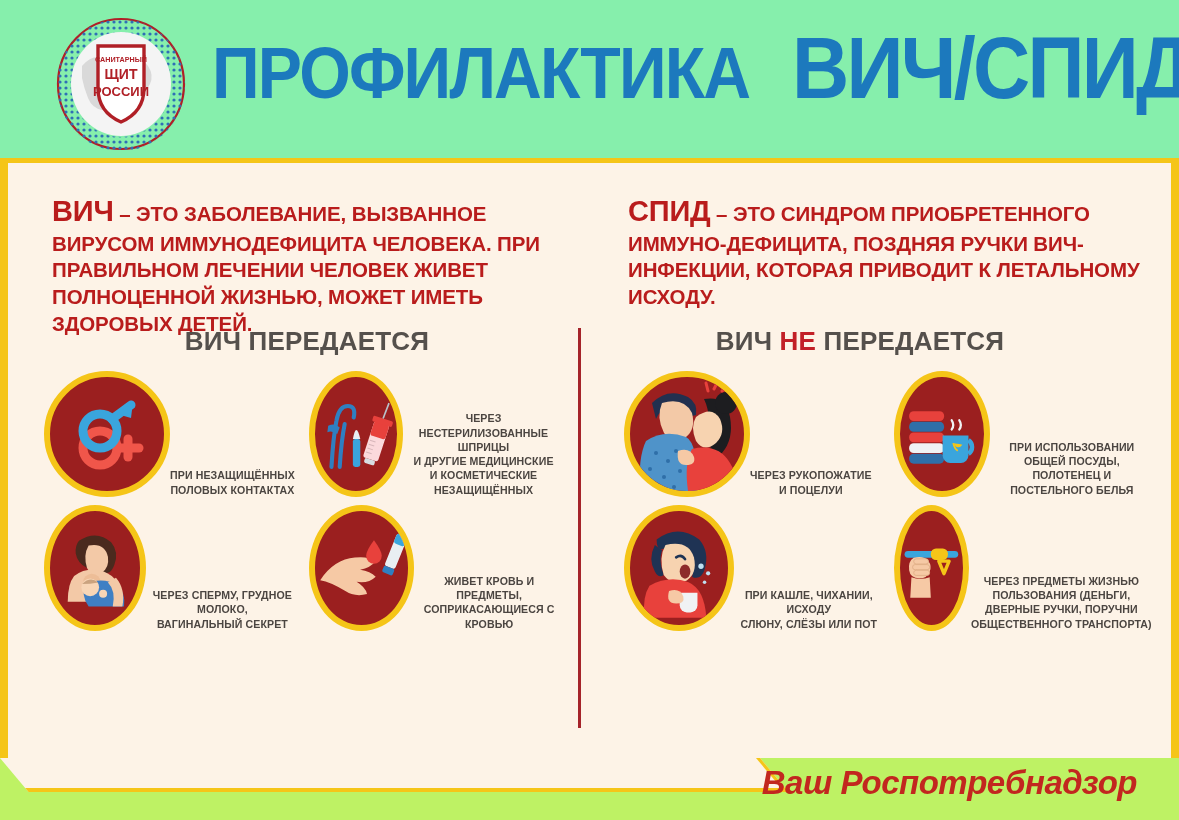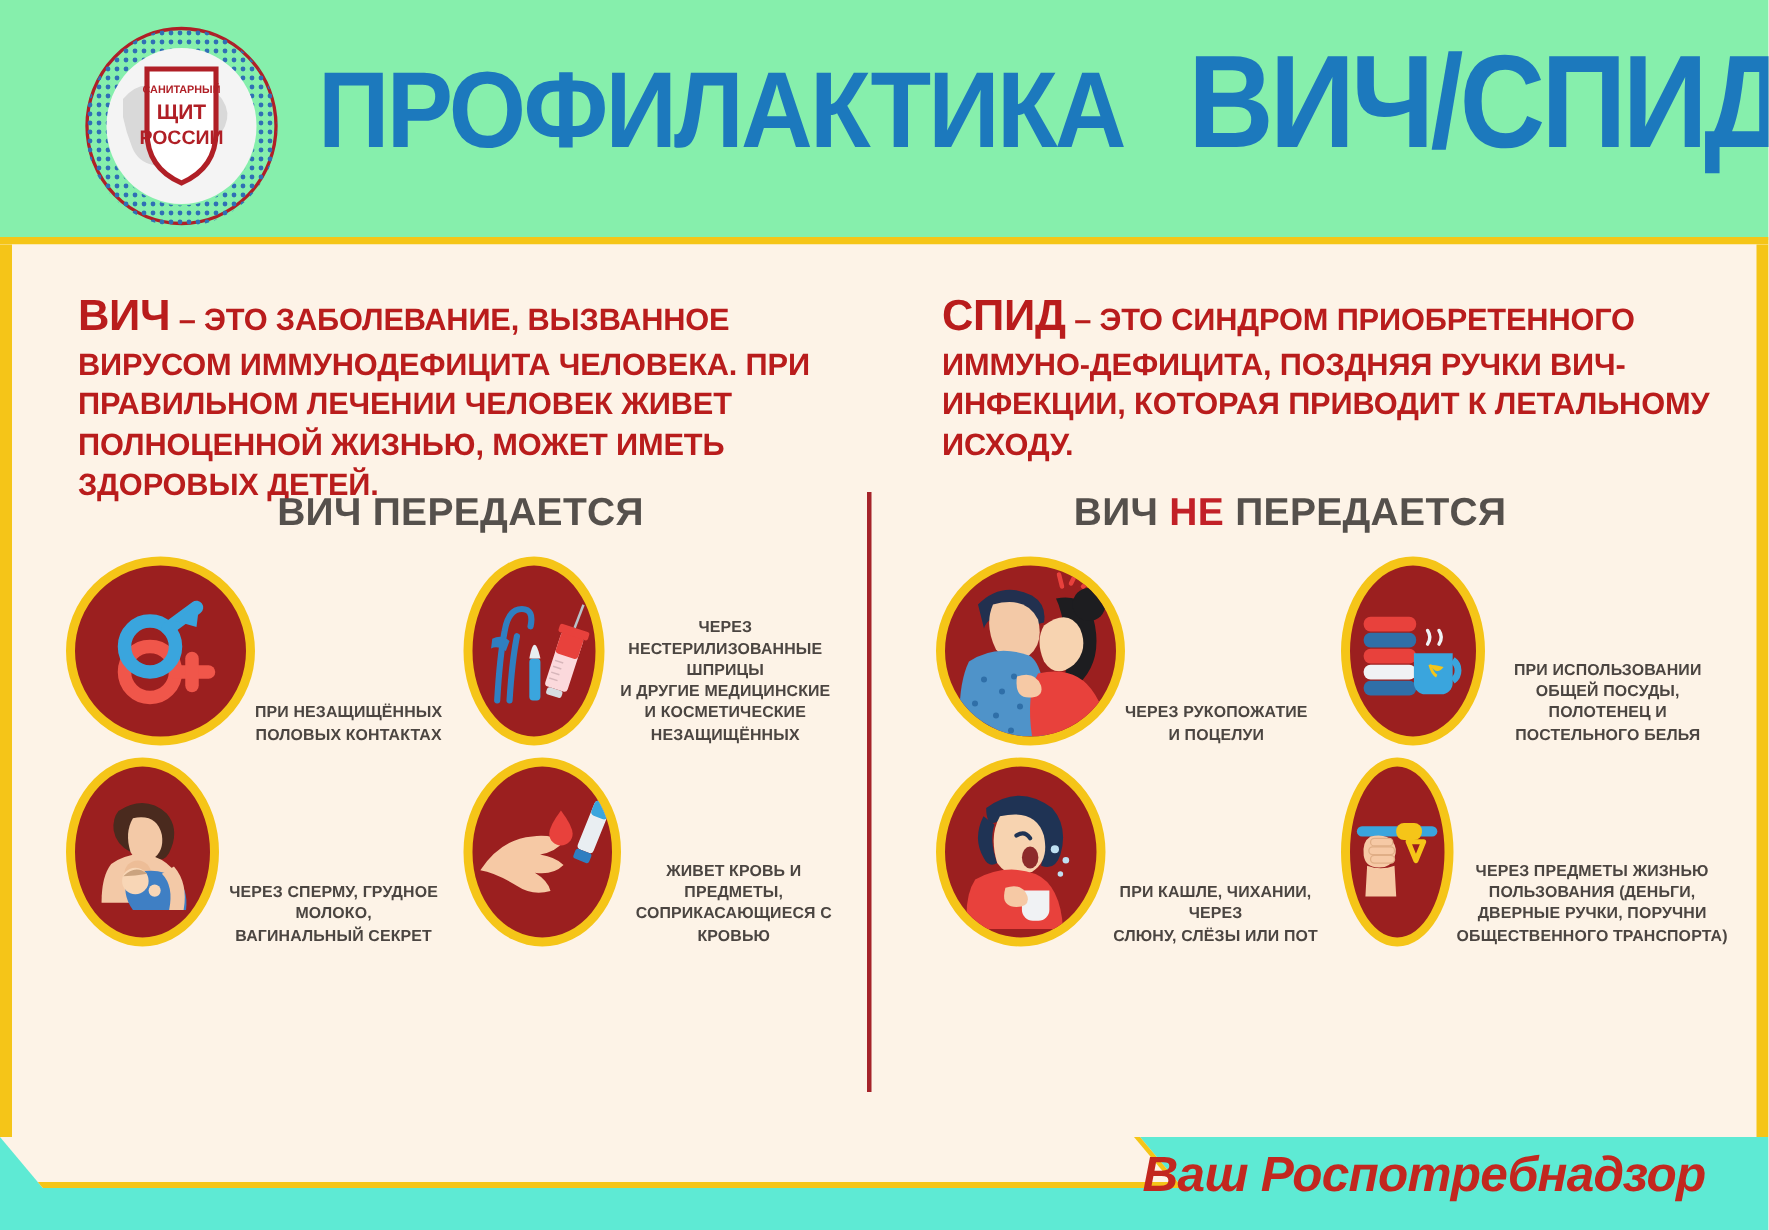--- a/index.html
+++ b/index.html
@@ -123,21 +123,21 @@
   .cap{
     margin-top:9px;
     font-size:10.6px;font-weight:bold;color:#4b4541;
     text-align:center;line-height:1.35;
     letter-spacing:0.1px;
     white-space:pre-line;
   }
   
   .footer{
     position:absolute;left:0;top:758px;width:1179px;height:62px;
-    background:#5eead4;
+    background:#bef264;
   }
   .footer-shape{
     position:absolute;left:0;top:0;width:760px;height:34px;
     background:#fdf3e7;
     border-bottom:4px solid #f5c518;
     border-right:4px solid #f5c518;
     transform:skewX(40deg);
     transform-origin:top left;
     box-sizing:border-box;
   }
@@ -391,21 +391,21 @@
             <path d="M56 84 h20 v14 a8 8 0 0 1 -8 8 h-4 a8 8 0 0 1 -8 -8z" fill="#f0f2f4"></path>
             <path d="M44 82 q12 -4 16 6 q2 8 -8 8 q-12 0 -8 -14z" fill="#f6c9a5"></path>
 
             <g fill="#bfe0f2">
               <circle cx="80" cy="54" r="3"></circle>
               <circle cx="88" cy="62" r="2.4"></circle>
               <circle cx="84" cy="72" r="2"></circle>
             </g>
           </svg>
         </div>
-        <div class="cap">ПРИ КАШЛЕ, ЧИХАНИИ, ЧЕРЕЗ
+        <div class="cap">ПРИ КАШЛЕ, ЧИХАНИИ, ИСХОДУ
 СЛЮНУ, СЛЁЗЫ ИЛИ ПОТ</div>
       </div>
 
       <div class="cell">
         <div class="circle">
           <svg width="110" height="104" viewBox="0 0 110 104">
 
             <rect x="8" y="22" width="94" height="12" rx="6" fill="#3aa5dd"></rect>
             <rect x="54" y="18" width="30" height="20" rx="9" fill="#f5c518"></rect>
 

